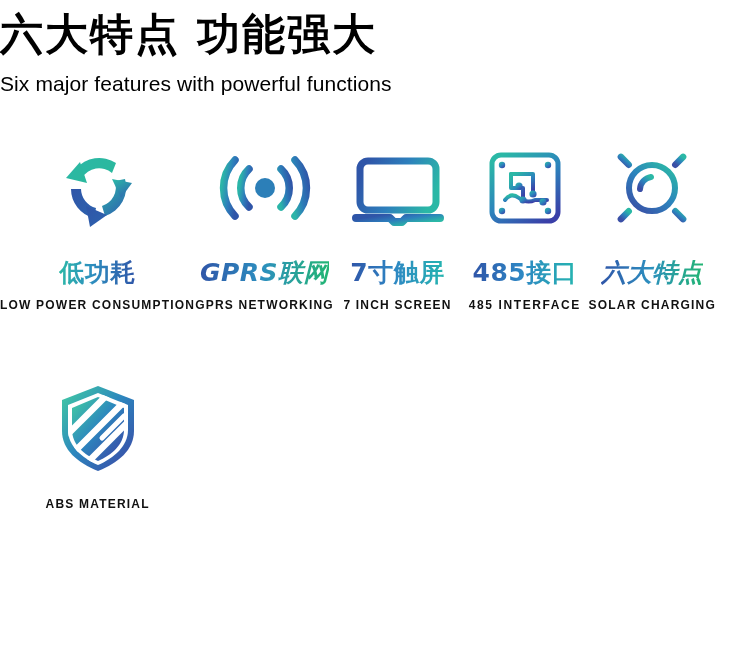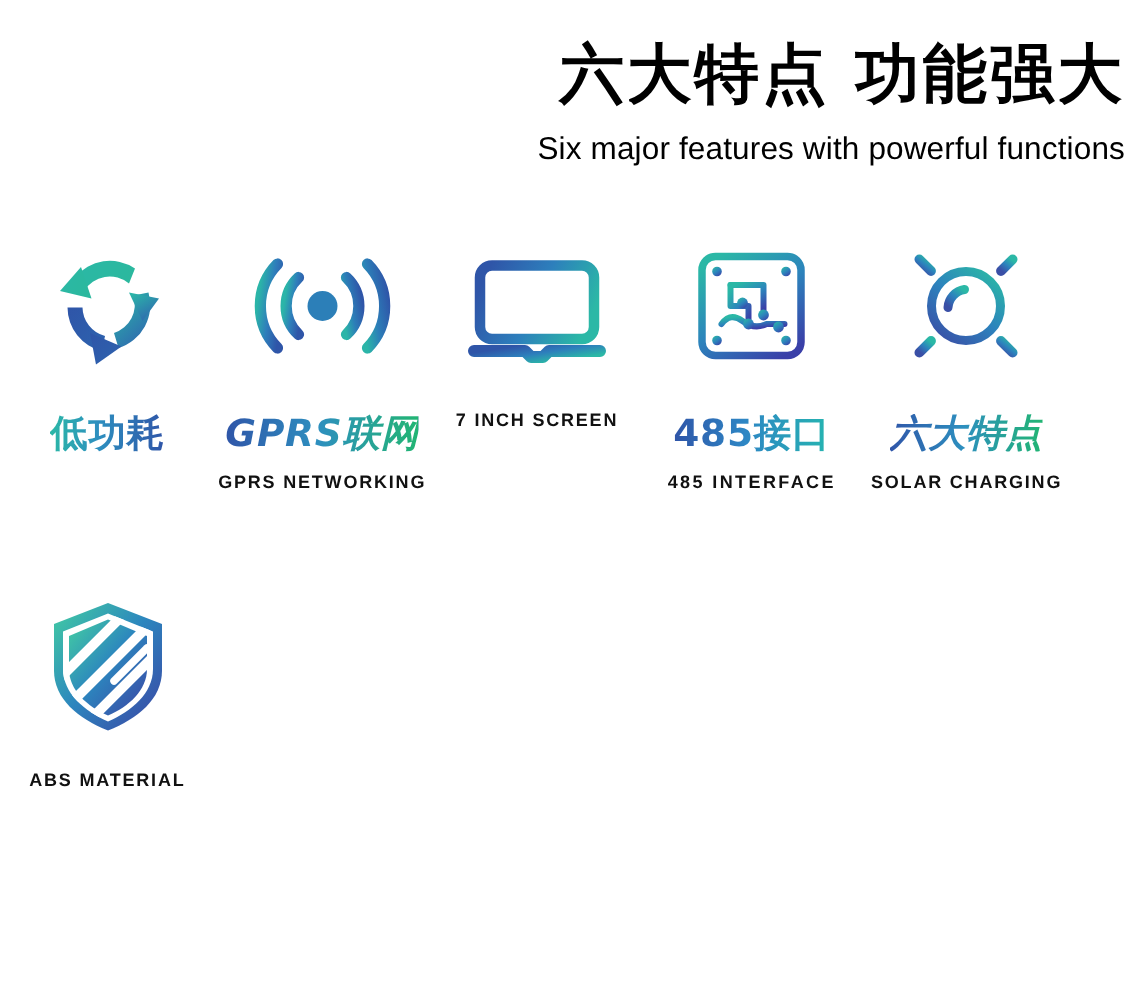--- a/index.html
+++ b/index.html
@@ -6,21 +6,21 @@
   html, body {
     width:750px; height:669px;
     background:#ffffff;
     font-family:"Liberation Sans","DejaVu Sans",sans-serif;
     overflow:hidden;
   }
 
   .page { width:750px; height:669px; position:relative; }
 
   
-  .header { padding-top:24px; text-align:right; }
+  .header { padding-top:8px; text-align:left; }
   .header-title {
     font-size:43px;
     font-weight:700;
     color:#000000;
     letter-spacing:2px;
     line-height:1.25;
     font-family:"DejaVu Sans","Liberation Sans",sans-serif;
   }
   .header-subtitle {
     margin-top:10px;
@@ -117,20 +117,21 @@
           <path d="M34 26 L20 42 L41 47 Z" fill="url(#g-rec-a)"></path>
 
           <path d="M79 43 A30 30 0 0 1 59 80 L56 70 A20 20 0 0 0 69 45 Z" fill="url(#g-rec-b)"></path>
           <path d="M86 47 L66 43 L75 62 Z" fill="url(#g-rec-b)"></path>
 
           <path d="M25 53 A30 30 0 0 0 48 82 L50 72 A20 20 0 0 1 35 53 Z" fill="url(#g-rec-c)"></path>
           <path d="M40 70 L44 91 L61 79 Z" fill="url(#g-rec-c)"></path>
         </svg>
       </div>
       <div class="feature-title grad-tb">低功耗</div>
+      <div class="feature-sub">LOW POWER CONSUMPTION</div>
     </div>
 
     <div class="feature">
       <div class="feature-icon">
         <svg width="104" height="104" viewBox="0 0 104 104">
           <defs>
             <linearGradient id="g-wifi" x1="0" y1="0.2" x2="1" y2="0.9">
               <stop offset="0" stop-color="#2BB5A8"></stop>
               <stop offset="0.5" stop-color="#2E7FBB"></stop>
               <stop offset="1" stop-color="#2F55A8"></stop>
@@ -164,20 +165,21 @@
             <linearGradient id="g-lap" x1="0" y1="0.3" x2="1" y2="0.6">
               <stop offset="0" stop-color="#2F55A8"></stop>
               <stop offset="0.5" stop-color="#2D7FBC"></stop>
               <stop offset="1" stop-color="#2BB8A6"></stop>
             </linearGradient>
           </defs>
           <rect x="14" y="25" width="76" height="49" rx="8" ry="8" fill="none" stroke="url(#g-lap)" stroke-width="7"></rect>
           <path d="M10 82 h34 l4 4 h8 l4 -4 h34" fill="none" stroke="url(#g-lap)" stroke-width="8" stroke-linecap="round" stroke-linejoin="round"></path>
         </svg>
       </div>
+      <div class="feature-title grad-bt2">7寸触屏</div>
       <div class="feature-sub">7 INCH SCREEN</div>
     </div>
 
     <div class="feature">
       <div class="feature-icon">
         <svg width="100" height="100" viewBox="0 0 100 100">
           <defs>
             <linearGradient id="g-chip" x1="0.15" y1="0" x2="0.85" y2="1">
               <stop offset="0" stop-color="#2BB8A6"></stop>
               <stop offset="0.5" stop-color="#2C84BC"></stop>

